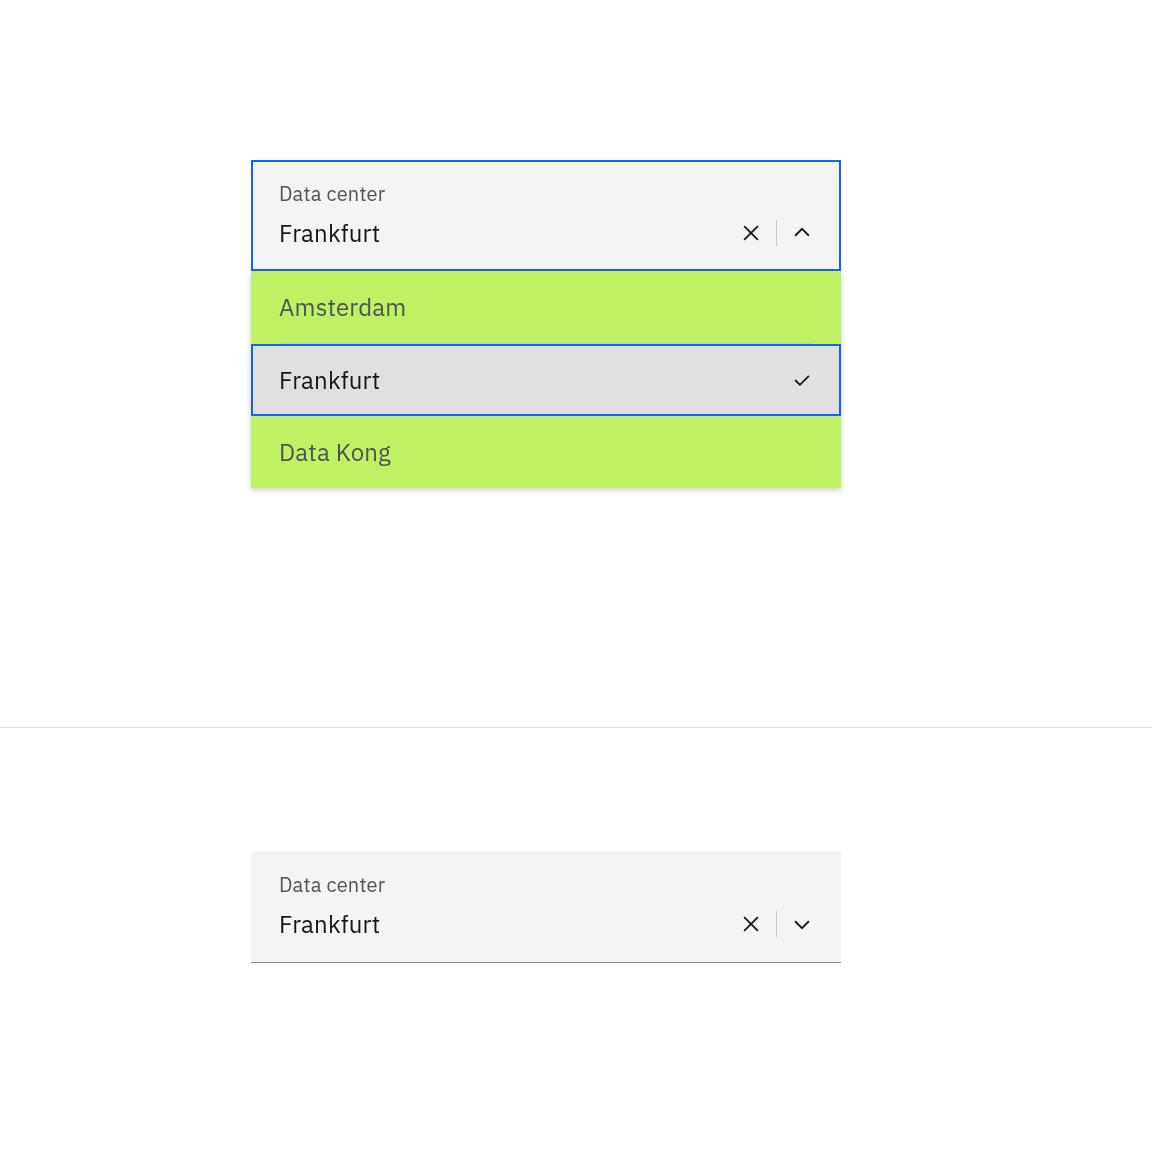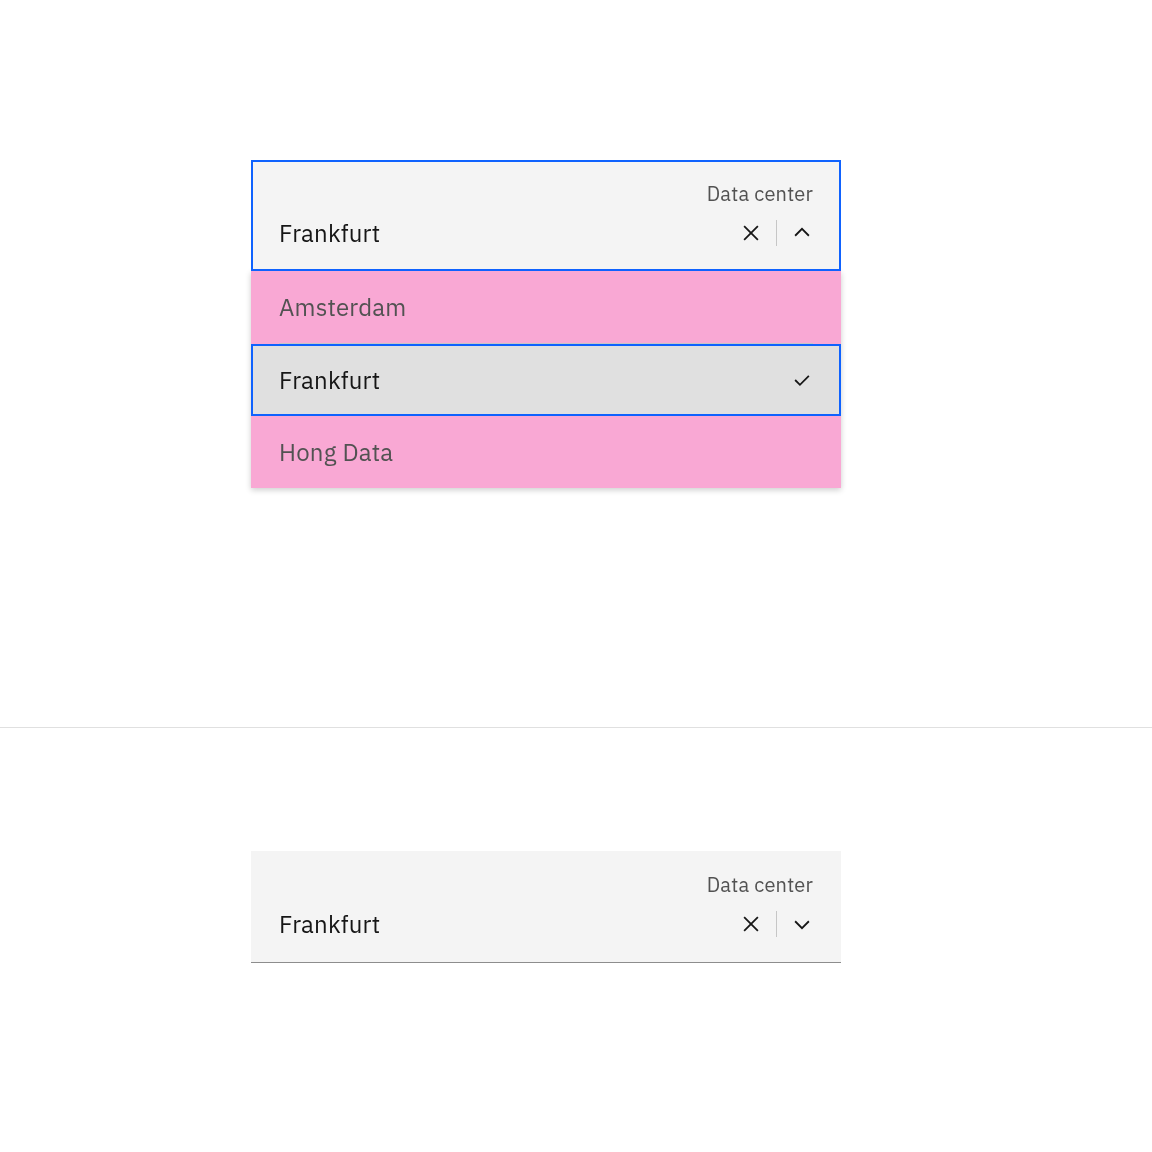--- a/index.html
+++ b/index.html
@@ -11,21 +11,20 @@
       width: 1152px;
       height: 1152px;
       background: #ffffff;
       font-family: "IBM Plex Sans", -apple-system, BlinkMacSystemFont, "Segoe UI", Helvetica, Arial, sans-serif;
       position: relative;
     }
     .dropdown-container {
       position: absolute;
       width: 590px;
       left: 251px;
-      text-align: right;
     }
     .dropdown-open {
       top: 160px;
     }
     .dropdown-closed {
       top: 851px;
     }
     .dropdown-field {
       background: #f4f4f4;
       padding: 20px 28px 22px 28px;
@@ -72,21 +71,21 @@
       width: 22px;
       height: 22px;
       display: block;
     }
     .divider {
       width: 1px;
       height: 26px;
       background: #c6c6c6;
     }
     .dropdown-menu {
-      background: #f9a8d4;
+      background: #bef264;
       box-shadow: 0 2px 6px rgba(0,0,0,0.2);
     }
     .dropdown-option {
       position: relative;
       cursor: pointer;
     }
     .dropdown-option-inner {
       padding: 20px 28px;
       display: flex;
       align-items: center;
@@ -161,21 +160,21 @@
         <span class="dropdown-option-text">Frankfurt</span>
         <span class="check-icon">
           <svg viewBox="0 0 16 16" fill="none" stroke="#161616" stroke-width="1.3">
             <polyline points="3,8 6.5,11.5 13,5"></polyline>
           </svg>
         </span>
       </div>
     </div>
     <div class="dropdown-option">
       <div class="dropdown-option-inner">
-        <span class="dropdown-option-text">Hong Data</span>
+        <span class="dropdown-option-text">Data Kong</span>
       </div>
     </div>
   </div>
 </div>
 
 <div class="hr-separator"></div>
 
 <div class="dropdown-container dropdown-closed">
   <div class="dropdown-field closed">
     <div class="dropdown-label">Data center</div>

